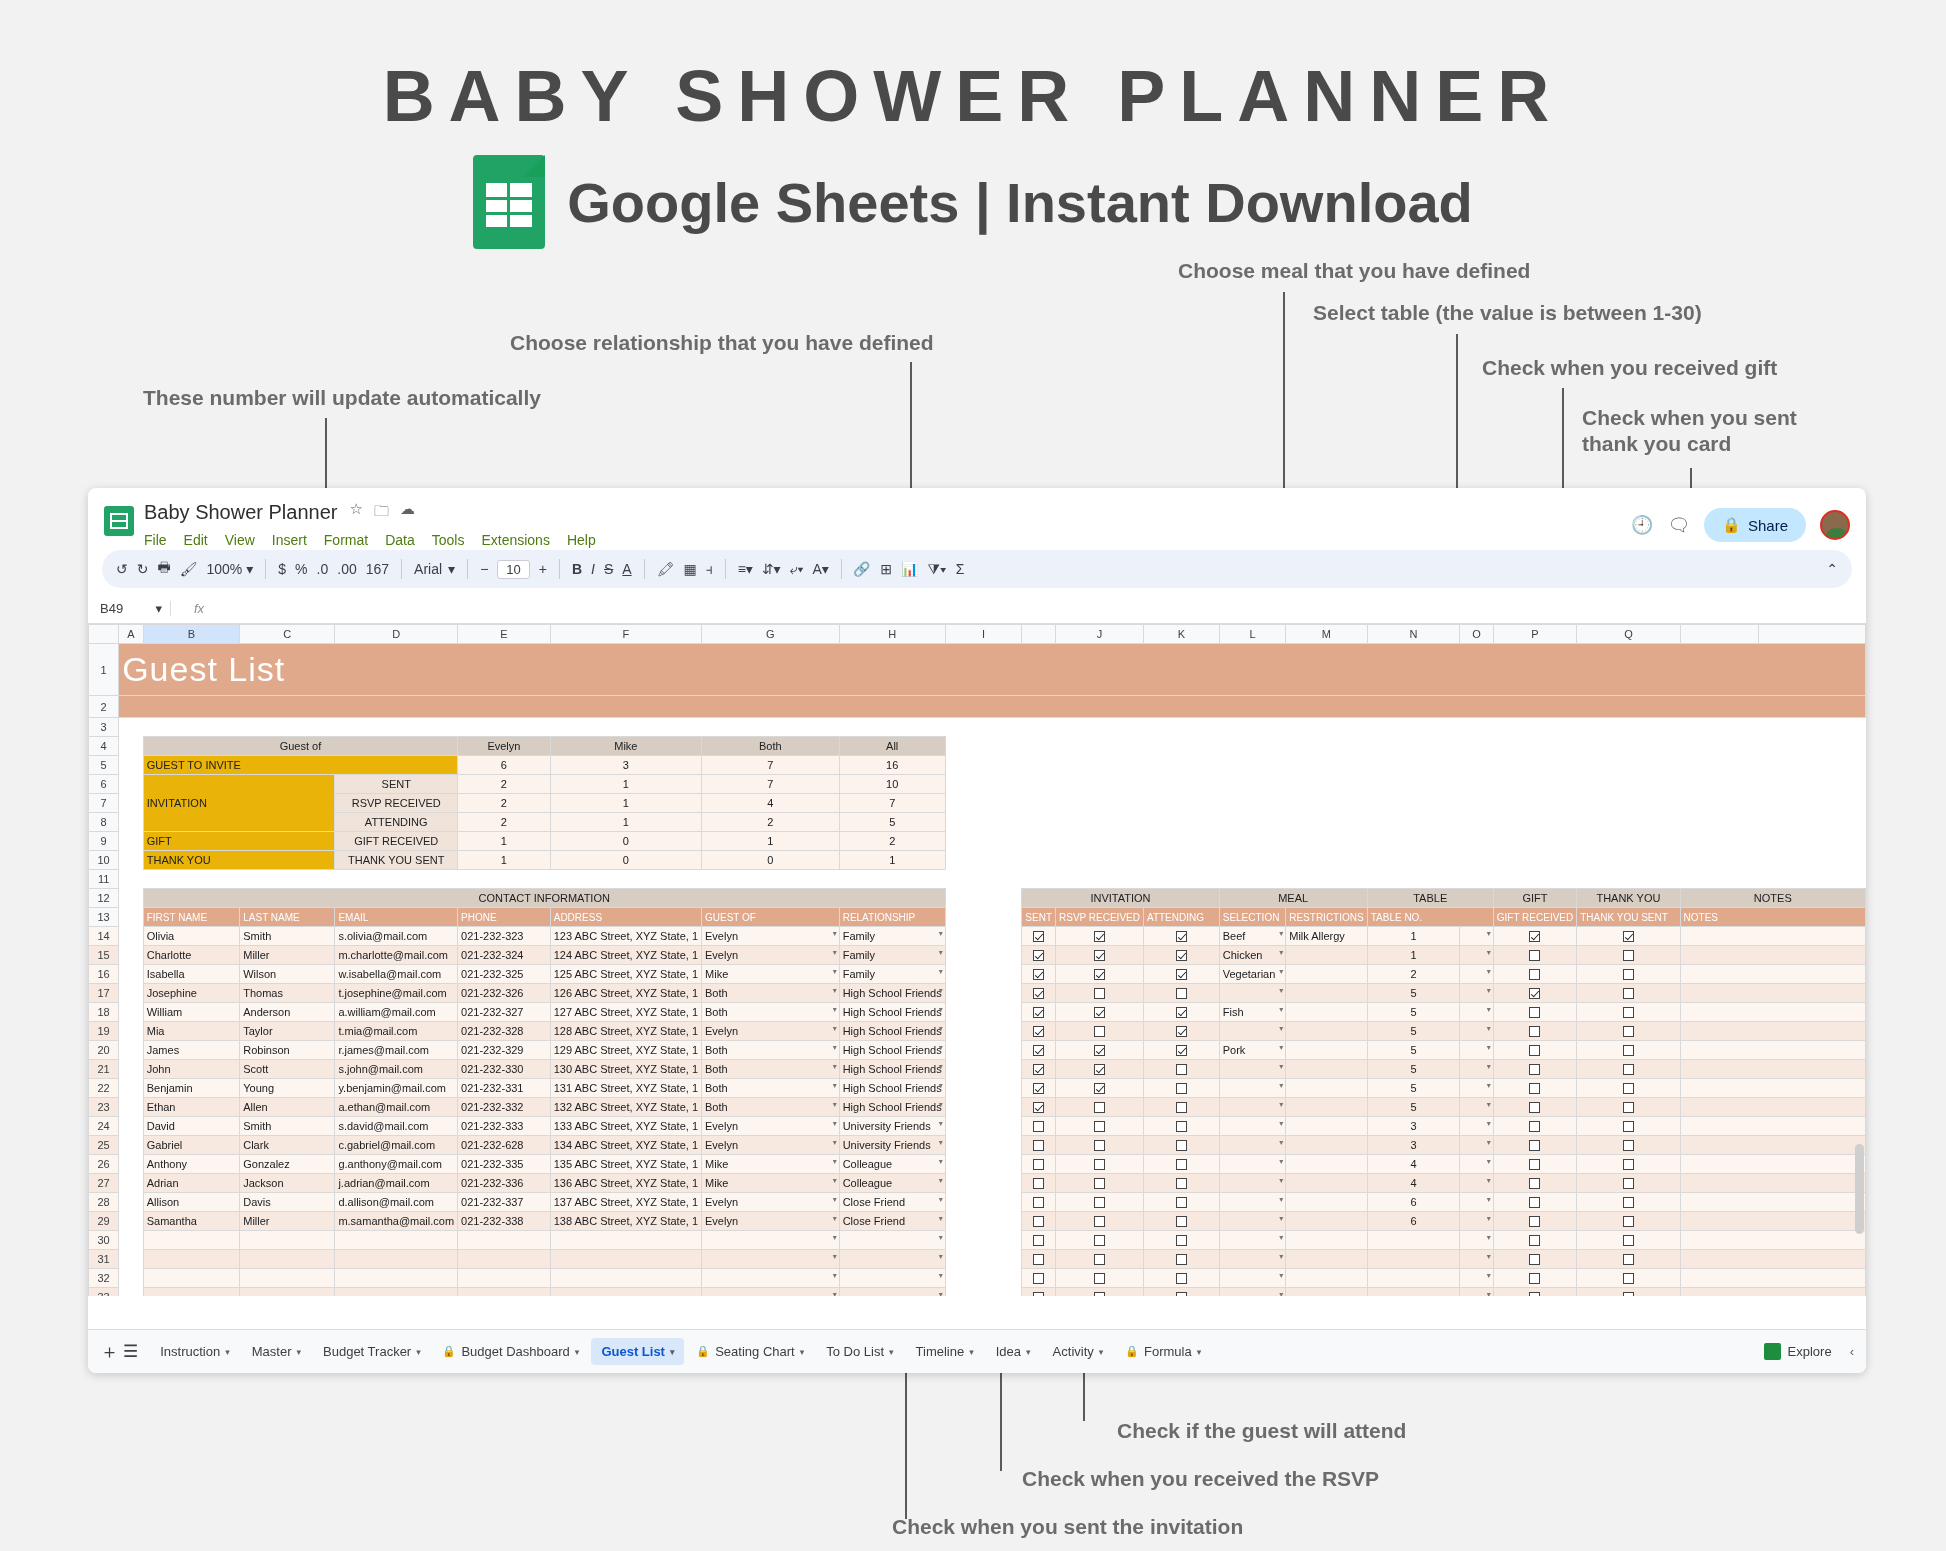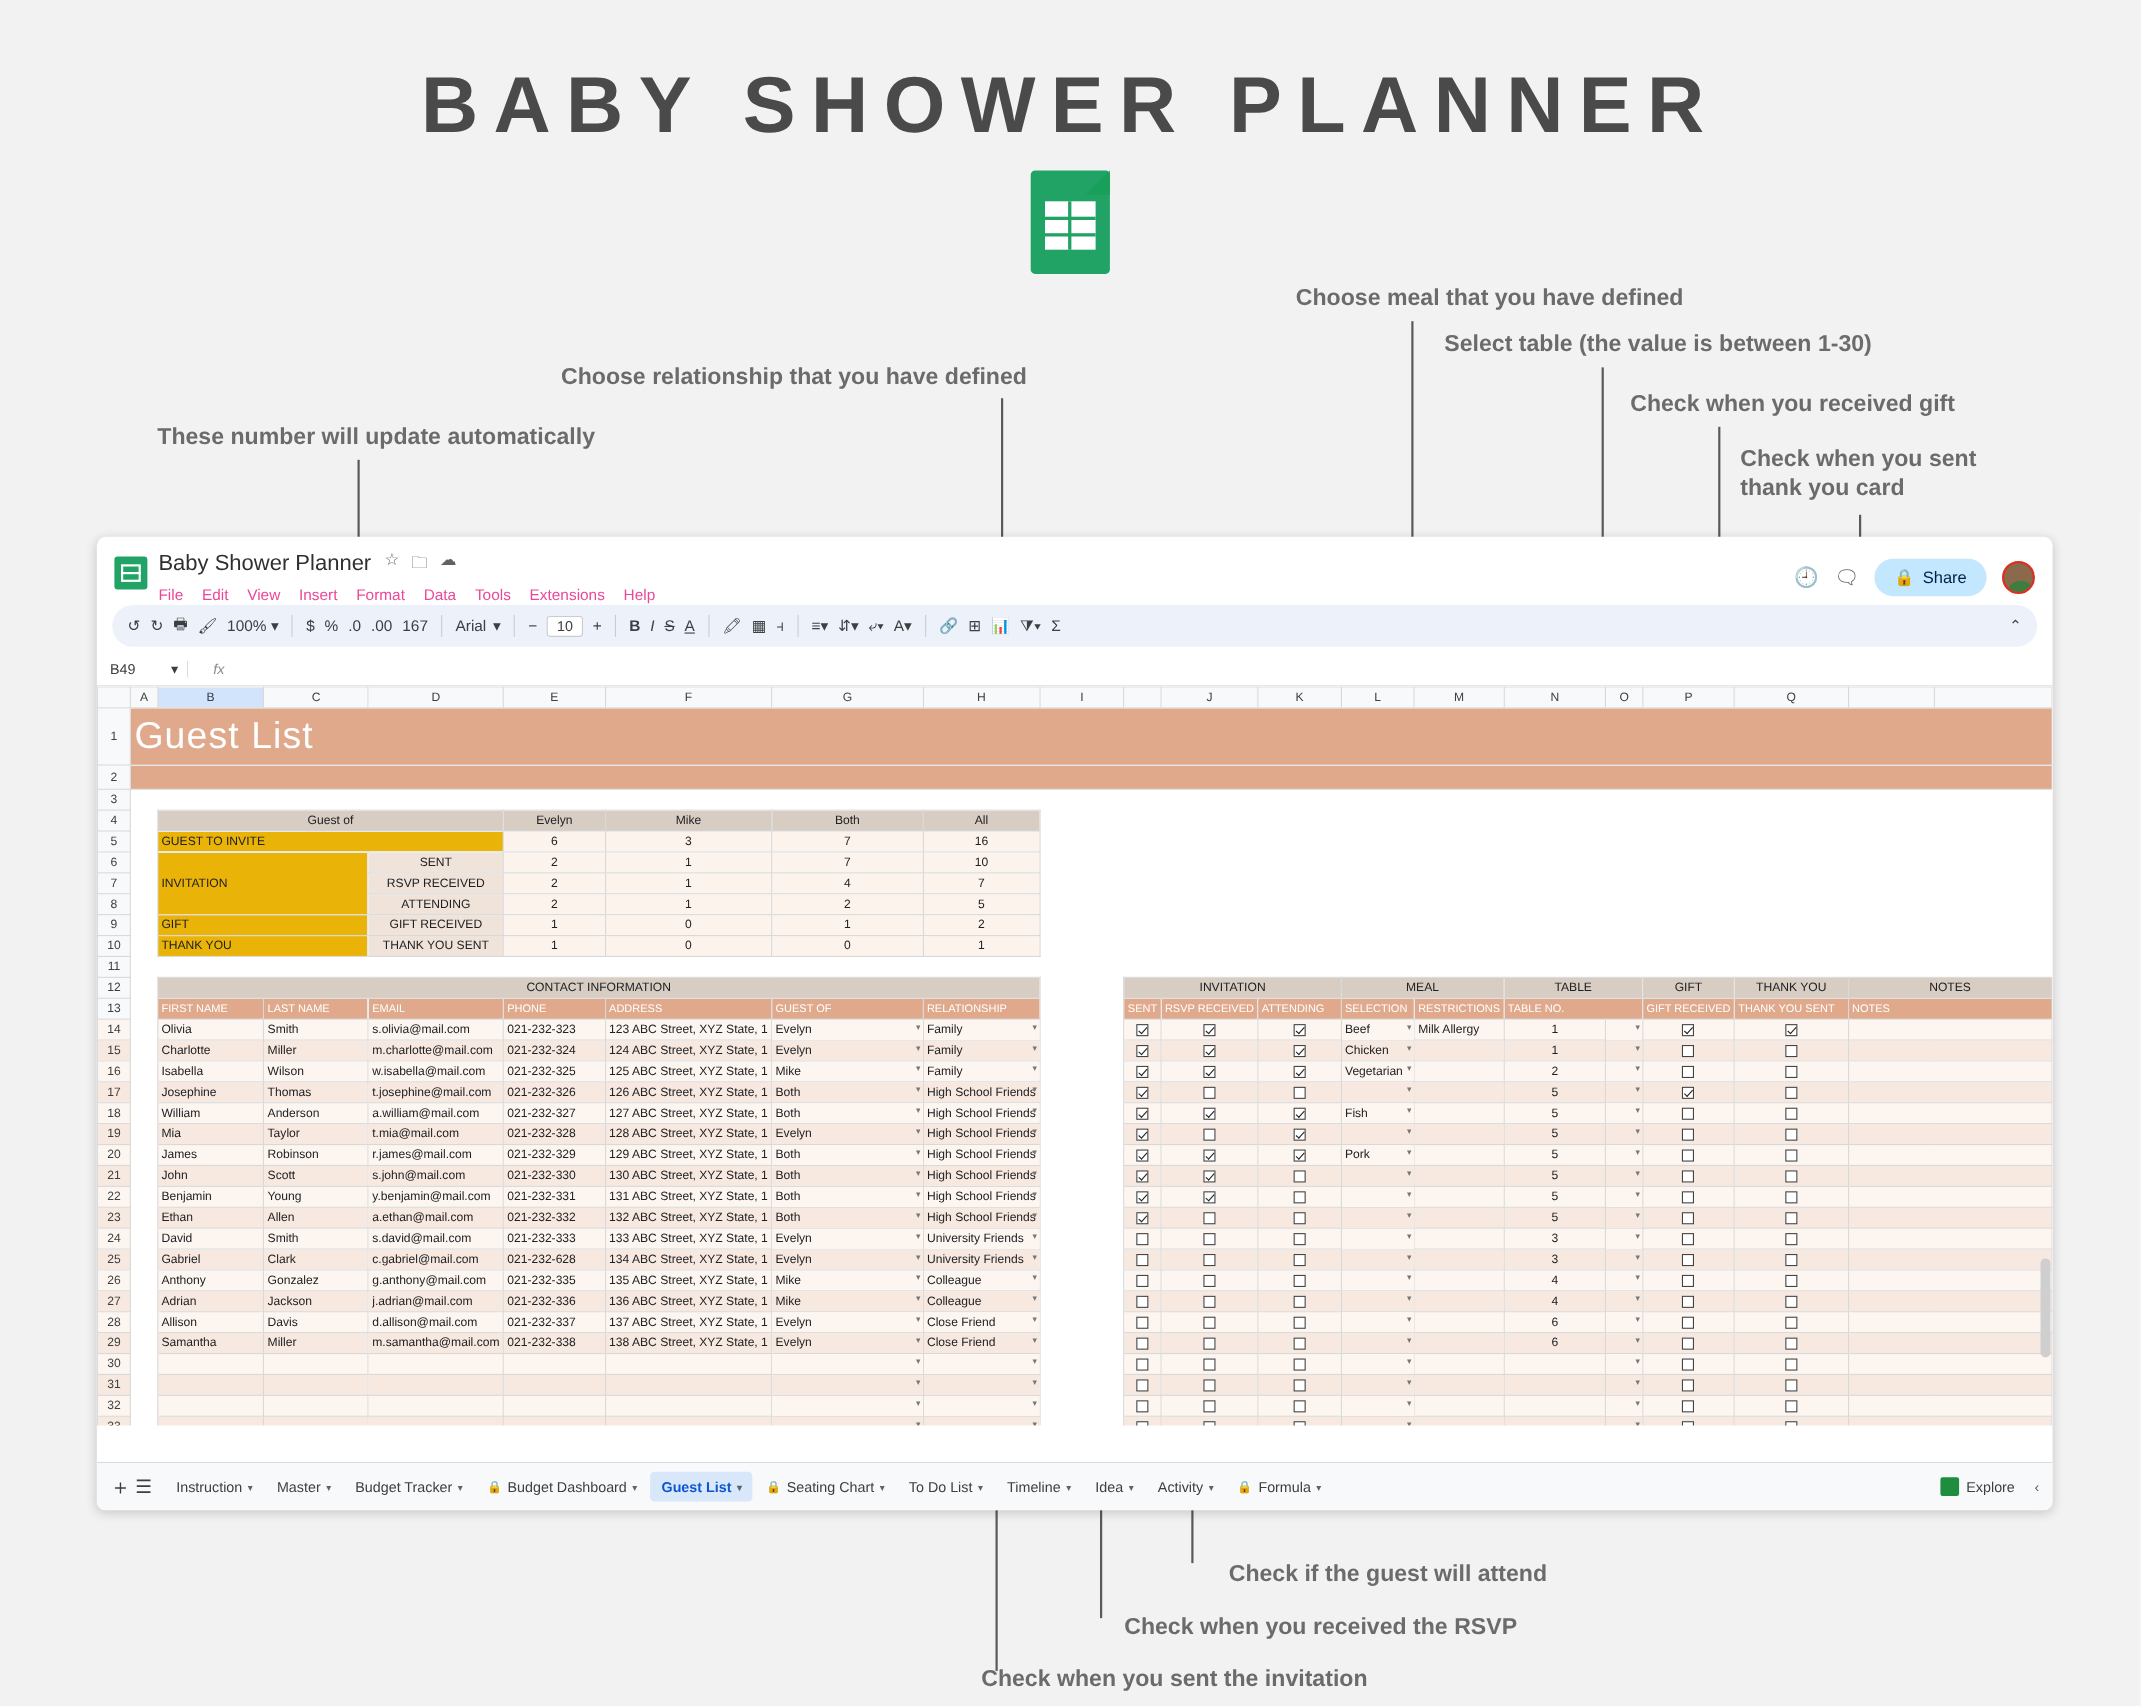--- a/index.html
+++ b/index.html
@@ -67,21 +67,21 @@
   .gs-doc-icon {
     width:30px; height:30px; background:#21a366; border-radius:3px; margin:6px 10px 0 0;
     position:relative; flex:none;
   }
   .gs-doc-icon .g { position:absolute; left:6px; top:7px; width:18px; height:16px; border:2px solid #fff; }
   .gs-doc-icon .g::after{content:"";position:absolute;left:-2px;top:5px;width:18px;height:2px;background:#fff;}
   .gs-titlewrap { flex:1 1 auto; }
   .gs-title-row { display:flex; align-items:center; gap:12px; }
   .gs-title { font-size:20px; color:#2f2f2f; }
   .gs-title-icons { display:flex; gap:11px; color:#5f6368; font-size:15px; }
-  .gs-menu { display:flex; gap:17px; font-size:14px; color:#ec4899; margin-top:7px; }
+  .gs-menu { display:flex; gap:17px; font-size:14px; color:#4d7c0f; margin-top:7px; }
   .gs-menu span { cursor:default; }
   .gs-topright { display:flex; align-items:center; gap:14px; padding-top:8px; }
   .icon-btn { color:#5f6368; font-size:18px; }
   .share-btn {
     background:#c2e7ff; color:#041e49; border-radius:18px;
     padding:8px 18px; font-size:15px; display:flex; align-items:center; gap:7px;
   }
   .avatar {
     width:30px; height:30px; border-radius:50%;
     background:#8a6a4a; border:2px solid #d93025;
@@ -159,20 +159,21 @@
 </head>
 <body>
 
 <div class="promo-title">BABY SHOWER PLANNER</div>
 <div class="promo-sub">
   <div class="sheets-logo">
     <div class="grid">
         <div class="vbar"></div>
       </div>
   </div>
+  <div class="promo-sub-text">Google Sheets | Instant Download</div>
 </div>
 
 <div class="callout" style="left:143px; top:385px;">These number will update automatically</div>
 <div class="leader" style="left:325px; top:418px; height:352px;"></div>
 
 <div class="callout" style="left:510px; top:330px;">Choose relationship that you have defined</div>
 <div class="leader" style="left:910px; top:362px; height:580px;"></div>
 
 <div class="callout" style="left:1178px; top:258px;">Choose meal that you have defined</div>
 <div class="leader" style="left:1283px; top:292px; height:660px;"></div>

